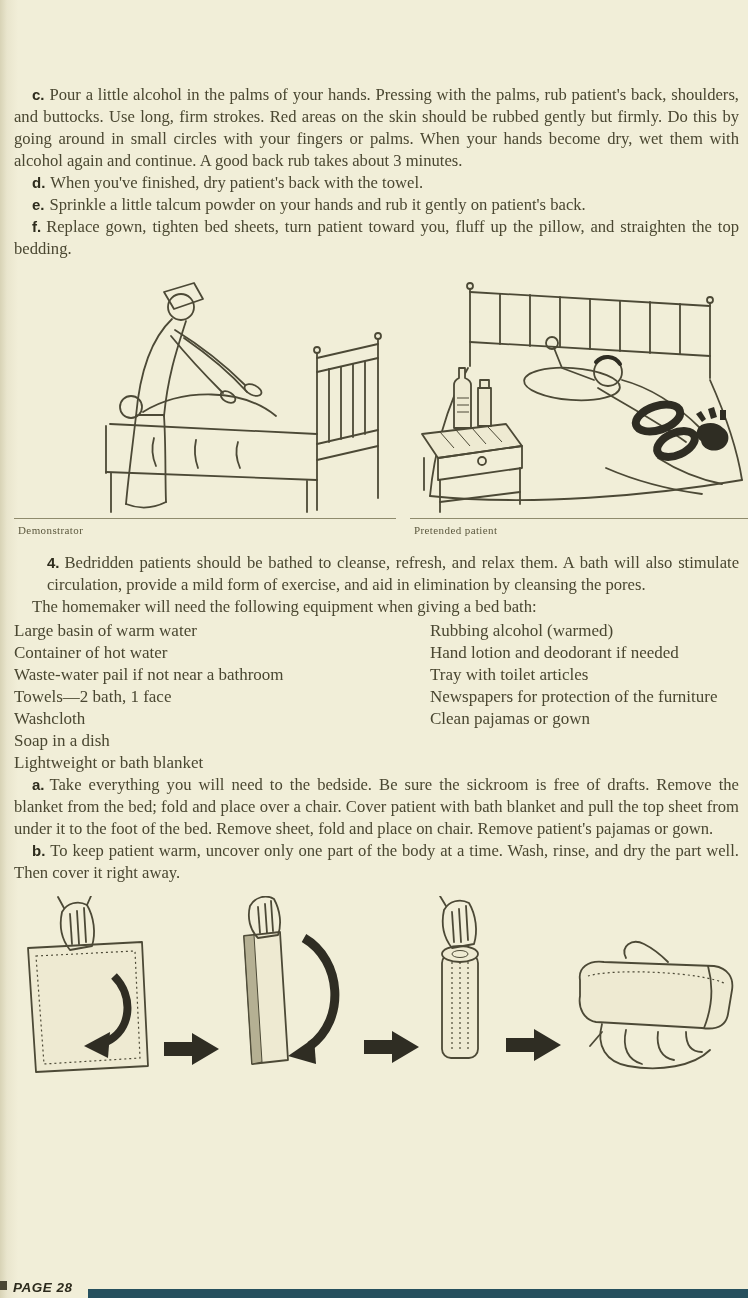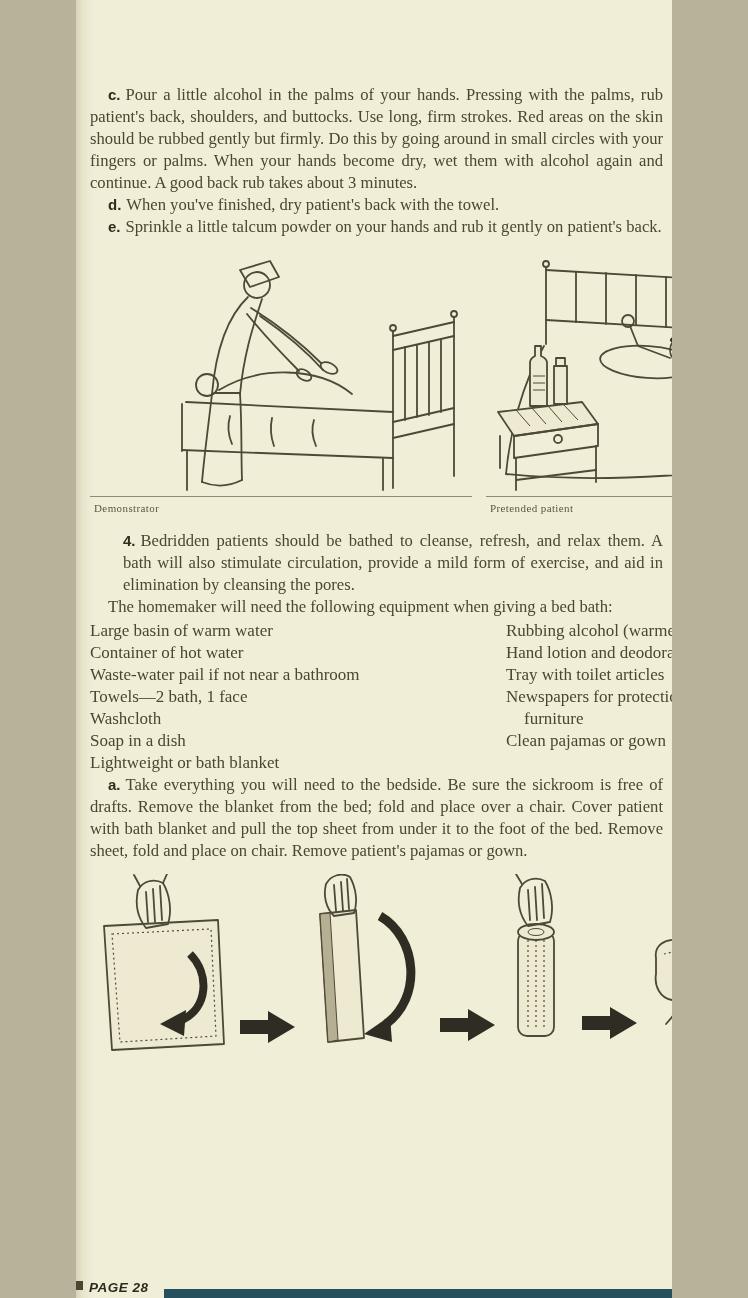--- a/index.html
+++ b/index.html
@@ -1,17 +1,17 @@
 <!DOCTYPE html>
 <html><head>
 <meta charset="utf-8">
 <style>
   html,body{margin:0;padding:0;background:#b8b29a;}
   .page{
-    position:relative;width:596px;height:1298px;margin:0 auto;overflow:hidden;
+    position:relative;width:748px;height:1298px;margin:0 auto;overflow:hidden;
     background:#f1eed8;
     background-image:linear-gradient(90deg,#d8d3b6 0,#e9e5cd 7px,#f1eed8 18px);
     font-family:"Liberation Serif","DejaVu Serif",serif;
     color:#4a4731;
   }
   .content{padding:84px 9px 0 14px;}
   .para{margin:0;font-size:16.6px;line-height:22px;text-align:justify;text-indent:18px;}
   .para.no-indent{text-indent:0;margin-left:33px;}
   .lead{font-family:"Liberation Sans",sans-serif;font-weight:bold;font-size:15px;color:#2e2c1d;margin-right:5px;}
   .figrow{display:flex;margin-top:18px;}
@@ -45,20 +45,21 @@
 </head>
 <body>
 
 <div class="page">
   <div class="content">
 
     <section>
       <p class="para"><b class="lead">c.</b><span>Pour a little alcohol in the palms of your hands. Pressing with the palms, rub patient's back, shoulders, and buttocks. Use long, firm strokes. Red areas on the skin should be rubbed gently but firmly. Do this by going around in small circles with your fingers or palms. When your hands become dry, wet them with alcohol again and continue. A good back rub takes about 3 minutes.</span></p>
       <p class="para"><b class="lead">d.</b><span>When you've finished, dry patient's back with the towel.</span></p>
       <p class="para"><b class="lead">e.</b><span>Sprinkle a little talcum powder on your hands and rub it gently on patient's back.</span></p>
+      <p class="para"><b class="lead">f.</b><span>Replace gown, tighten bed sheets, turn patient toward you, fluff up the pillow, and straighten the top bedding.</span></p>
     </section>
 
     <div class="figrow">
 
       <figure class="fig fig-left">
         <svg width="382" height="238" viewBox="0 0 382 238" aria-hidden="true">
 
           <g>
             <circle class="ln" cx="303" cy="72" r="3"></circle>
               <circle class="ln" cx="364" cy="58" r="3"></circle>
@@ -196,20 +197,21 @@
         <ul class="col-right">
           <li>Rubbing alcohol (warmed)</li>
           <li>Hand lotion and deodorant if needed</li>
           <li>Tray with toilet articles</li>
           <li class="wrap">Newspapers for protection of the furniture</li>
           <li>Clean pajamas or gown</li>
         </ul>
       </div>
 
       <p class="para"><b class="lead">a.</b><span>Take everything you will need to the bedside. Be sure the sickroom is free of drafts. Remove the blanket from the bed; fold and place over a chair. Cover patient with bath blanket and pull the top sheet from under it to the foot of the bed. Remove sheet, fold and place on chair. Remove patient's pajamas or gown.</span></p>
+      <p class="para"><b class="lead">b.</b><span>To keep patient warm, uncover only one part of the body at a time. Wash, rinse, and dry the part well. Then cover it right away.</span></p>
     </section>
 
     <div class="fold-fig">
       <svg width="726" height="184" viewBox="0 0 726 184" aria-hidden="true">
 
         <g>
           <path class="cloth" d="M14,52 L128,46 L134,170 L22,176 Z"></path>
           <path class="dash" d="M22,60 L121,55 L126,162 L30,168 Z"></path>
           <g class="ln" transform="translate(48,6)">
             <path d="M0,10 C-3,24 0,38 8,48 L30,44 C34,31 32,15 25,3 C16,-2 5,1 0,10 Z"></path>

